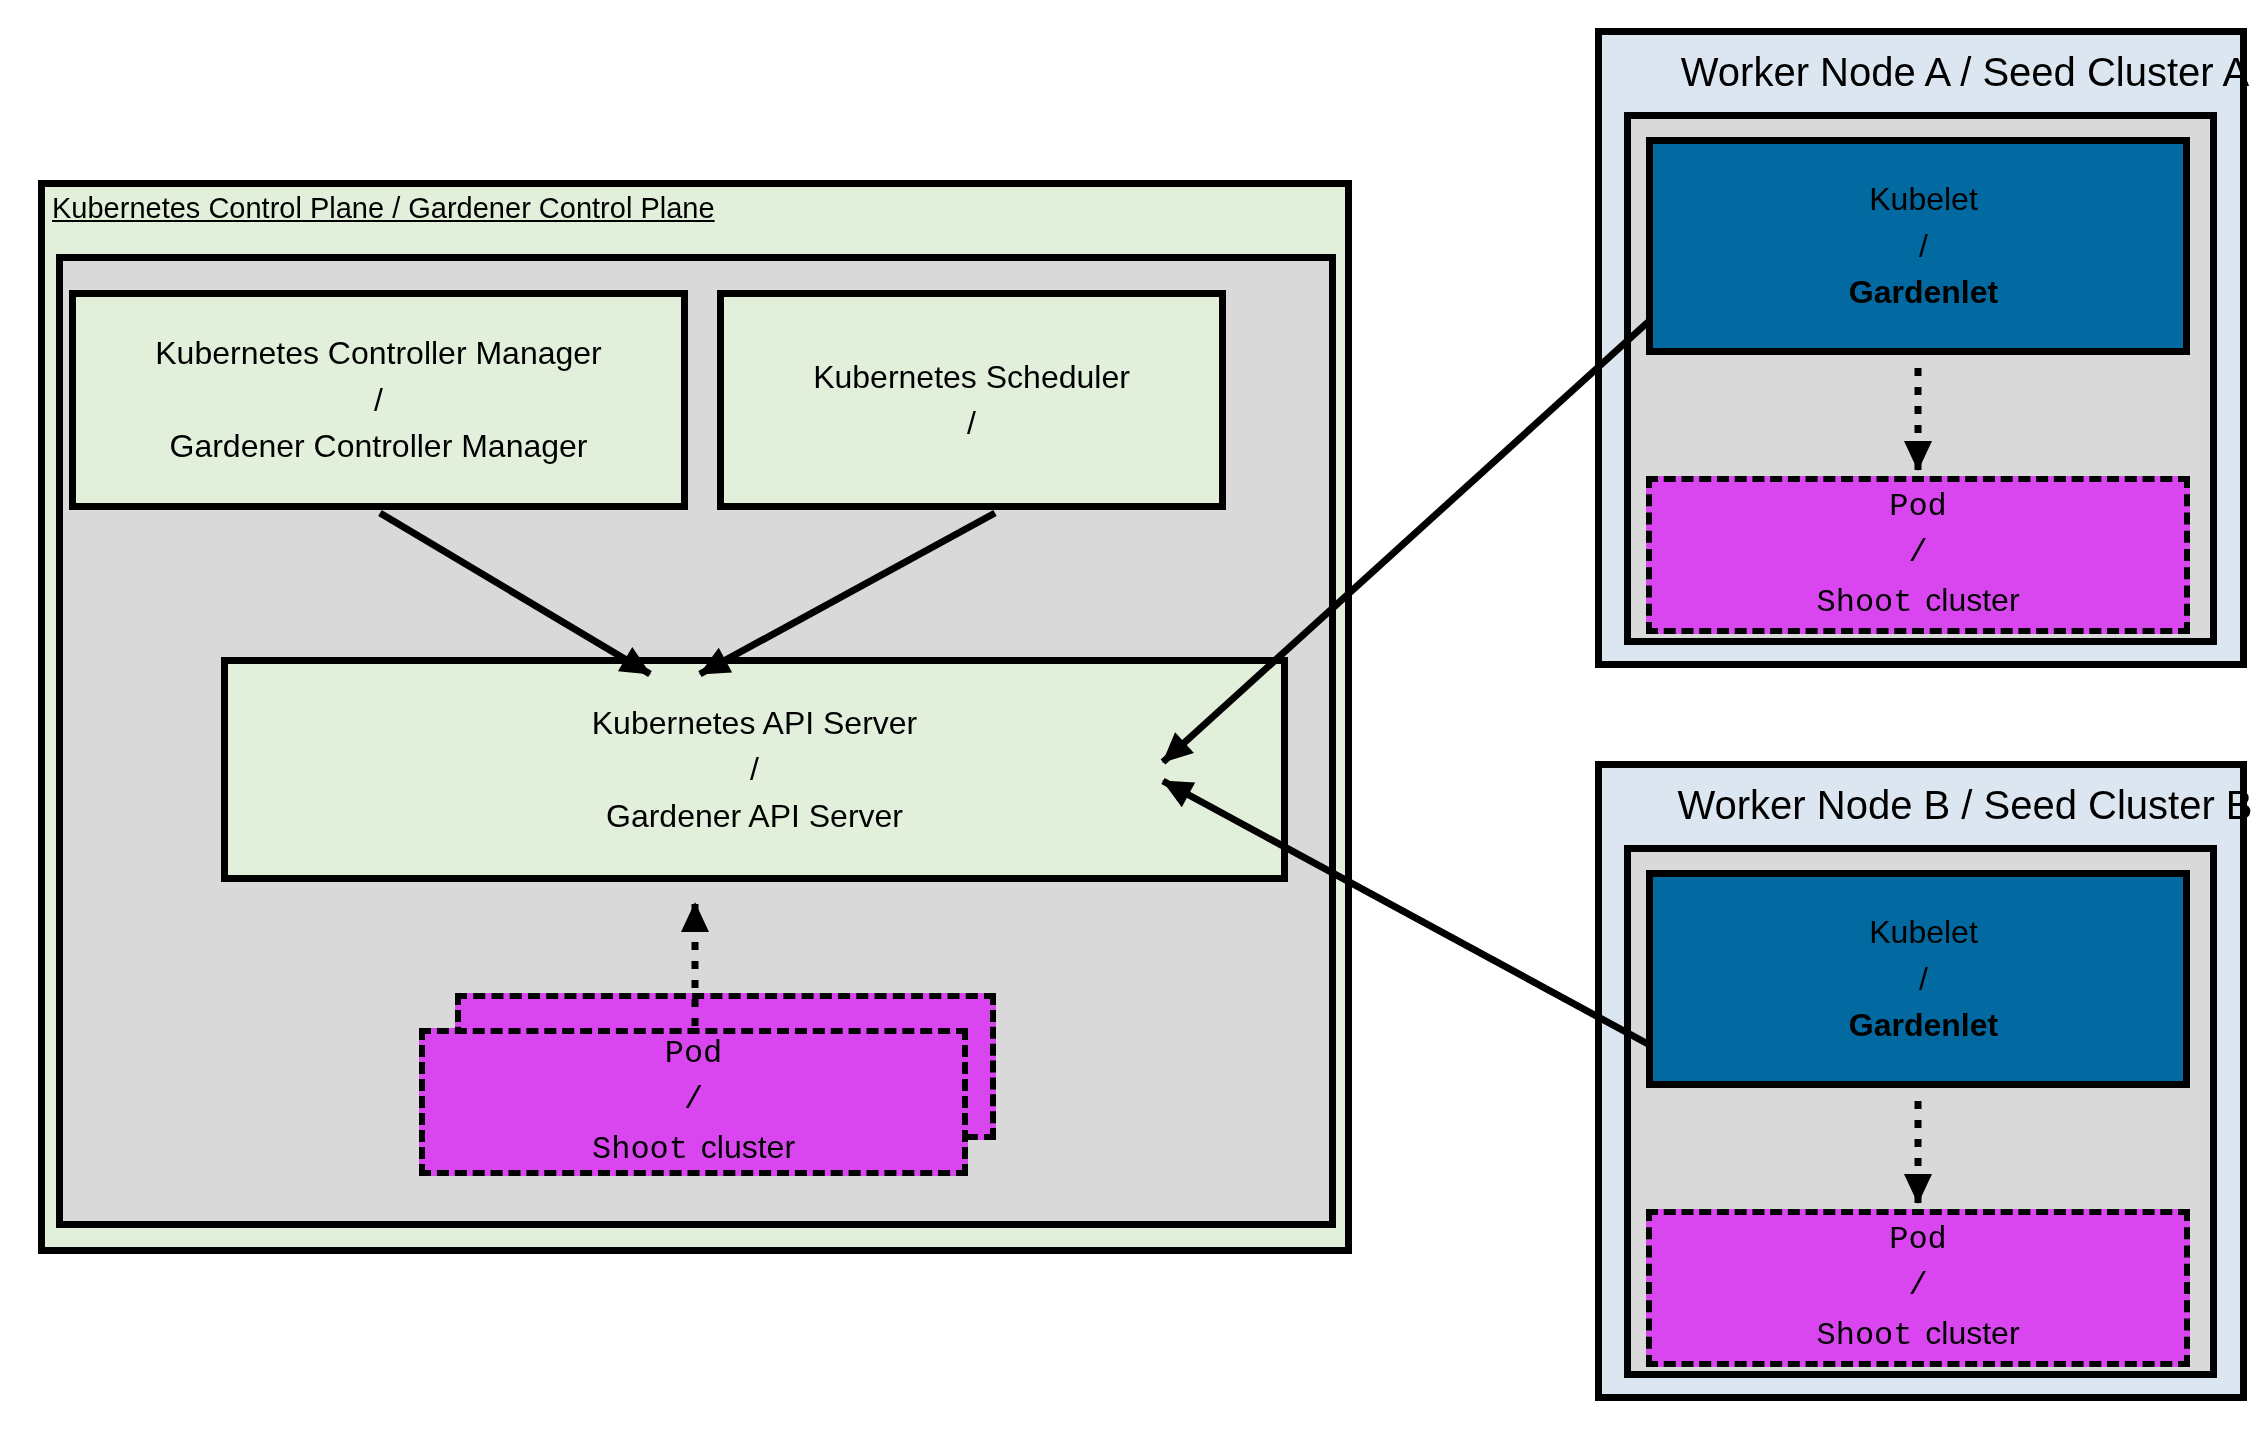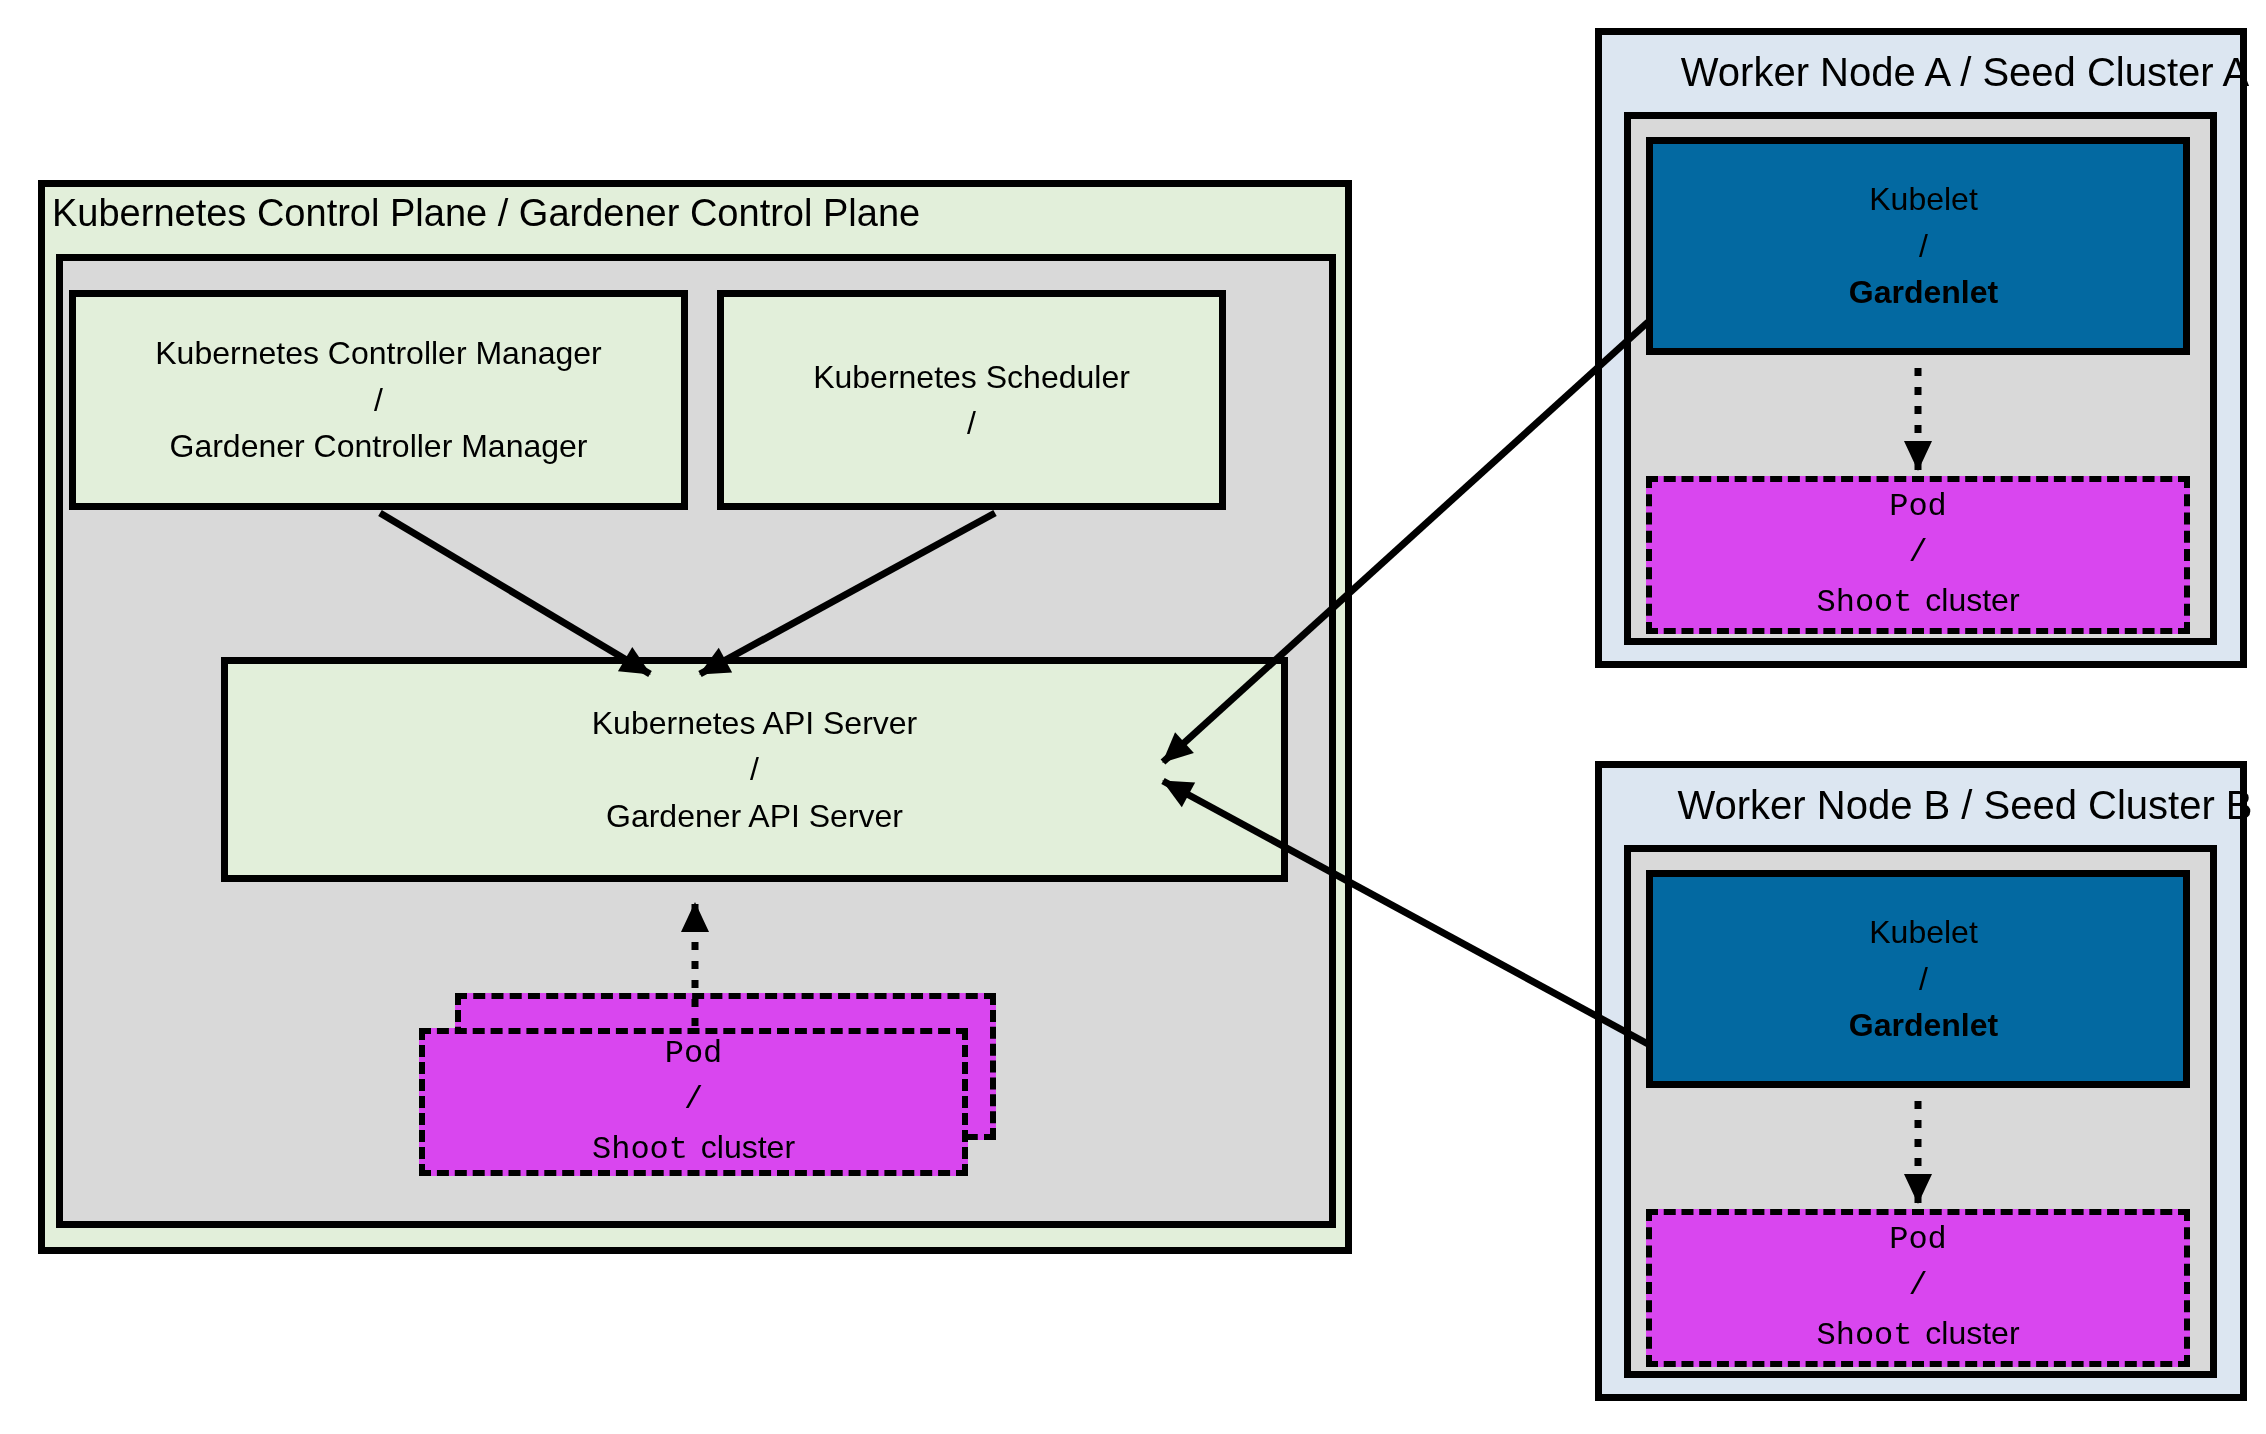--- a/index.html
+++ b/index.html
@@ -13,21 +13,21 @@
   .fill-blue{background:#DCE6F1;}
   .fill-orange{background:#0369a1;padding-left:11px;}
   .fill-peach{background:#d946ef;}
   .dashed{border:6px dashed #000;}
 
   .label{font-size:32px; line-height:1.45;}
   .mono{font-family:"Liberation Mono","DejaVu Sans Mono", monospace;}
   .bold{font-weight:bold;}
   .plain{margin-left:0.4em;}
 
-  .cp-title{position:absolute; left:52px; top:192px; font-size:38px; white-space:nowrap;}
+  .cp-title{position:absolute; left:52px; top:192px; font-size:29px; white-space:nowrap;text-decoration:underline;}
   .wn-title{position:absolute; width:740px; text-align:center; font-size:40px; white-space:nowrap;}
   .wn-title.a{left:1595px; top:50px;}
   .wn-title.b{left:1595px; top:783px;}
 
   svg.overlay{position:absolute; left:0; top:0; width:2266px; height:1434px; pointer-events:none;}
   .arrow{stroke:#000; stroke-width:7; fill:none;}
   .dotted{stroke-dasharray:8 11;}
 </style>
 </head>
 <body>

